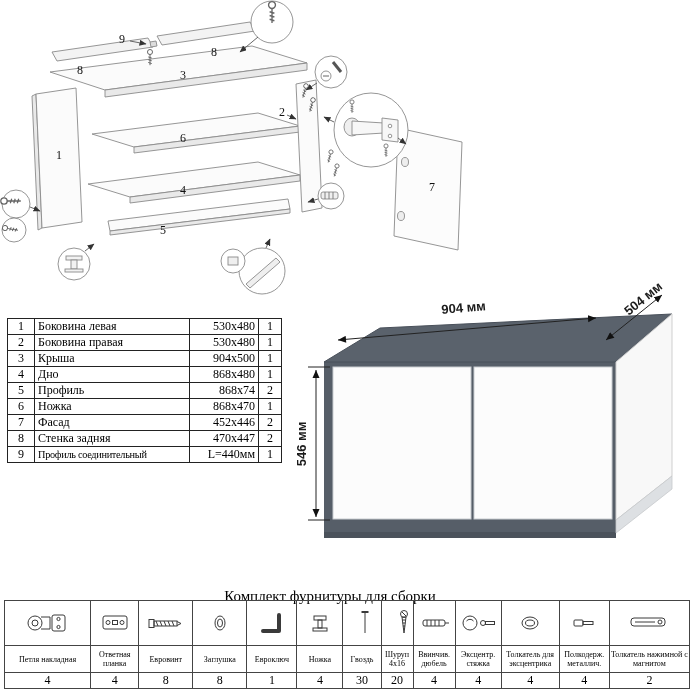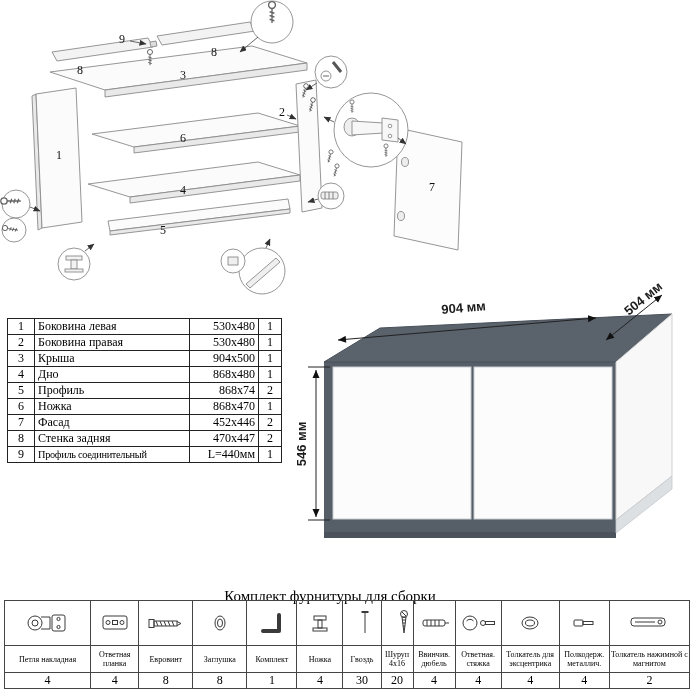--- a/index.html
+++ b/index.html
@@ -375,26 +375,26 @@
               <line x1="8" y1="19" x2="28" y2="19"></line>
               <circle cx="33" cy="19" r="2"></circle>
             </svg>
           </td>
       </tr>
       <tr class="hw-names">
         <td>Петля накладная</td>
         <td>Ответная планка</td>
         <td>Евровинт</td>
         <td>Заглушка</td>
-        <td>Комплект</td>
+        <td>Евроключ</td>
         <td>Ножка</td>
         <td>Гвоздь</td>
         <td>Шуруп 4x16</td>
         <td>Ввинчив. дюбель</td>
-        <td>Ответная. стяжка</td>
+        <td>Эксцентр. стяжка</td>
         <td>Толкатель для эксцентрика</td>
         <td>Полкодерж. металлич.</td>
         <td>Толкатель нажимной с магнитом</td>
       </tr>
       <tr class="hw-qty">
         <td>4</td>
         <td>4</td>
         <td>8</td>
         <td>8</td>
         <td>1</td>

